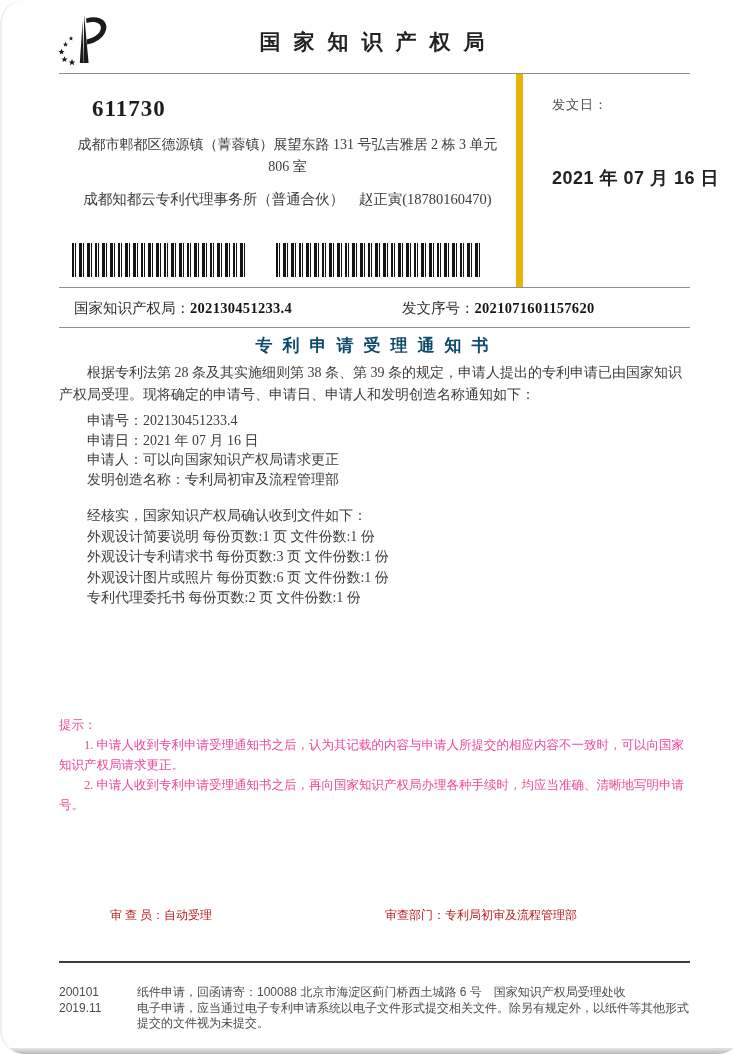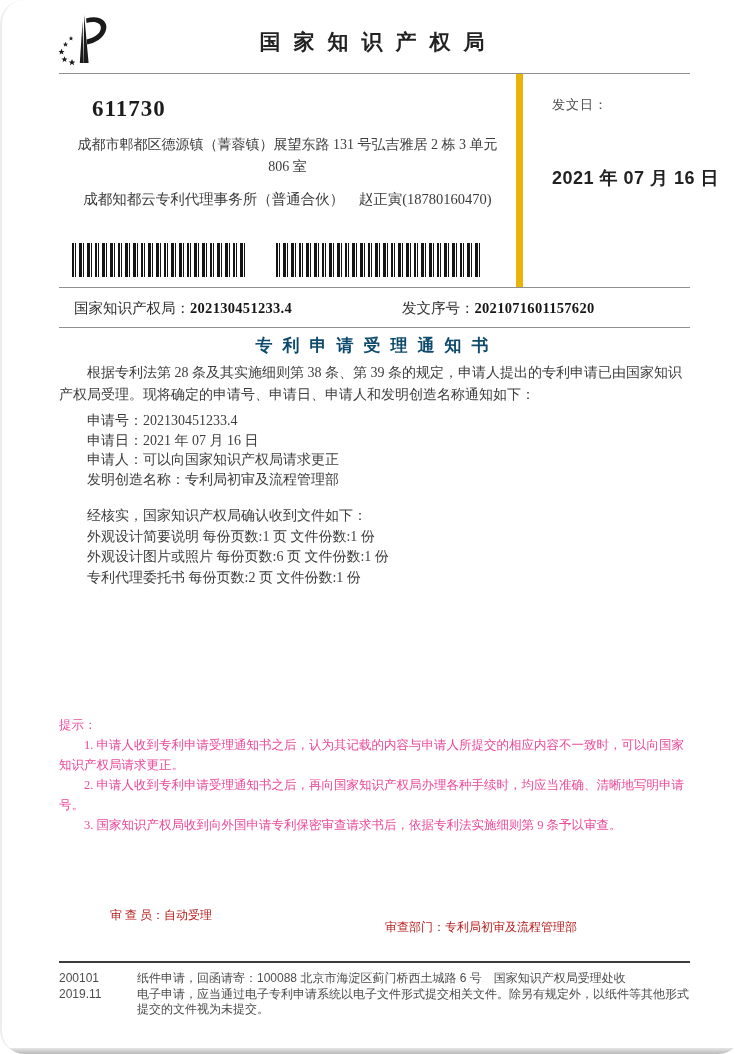--- a/index.html
+++ b/index.html
@@ -85,24 +85,24 @@
   .received p { line-height: 20.5px; }
 
   
   .notes { position: absolute; top: 716px; left: 57px; width: 631px; font-size: 12.5px; color: #ec4899; }
   .notes-heading { line-height: 19px; }
   .notes p.note { text-indent: 2em; line-height: 20px; }
 
   
   .signoff { position: absolute; top: 907px; left: 57px; width: 631px; height: 22px; font-size: 12px; color: #b91c1c; }
   .examiner { position: absolute; left: 51px; }
-  .department { position: absolute; left: 326px; margin-top: 12px; }
-
-  
-  .footer { position: absolute; top: 961px; left: 57px; width: 631px; border-top: 2px solid #3c3c3c; padding-top: 8px; }
+  .department { position: absolute; left: 326px; }
+
+  
+  .footer { position: absolute; top: 961px; left: 57px; width: 631px; border-top: 2px solid #3c3c3c; padding-top: 22px; }
   .footer-row { display: flex; align-items: flex-start; font-family: "Liberation Sans", "DejaVu Sans", sans-serif; font-size: 12px; color: #4c4c4c; line-height: 15.5px; }
   .fcode { flex: 0 0 78px; }
   .ftext { flex: 1; }
 </style>
 </head>
 <body>
 
 <div class="page">
 
   <div class="header">
@@ -172,30 +172,30 @@
     <p class="intro">根据专利法第 28 条及其实施细则第 38 条、第 39 条的规定，申请人提出的专利申请已由国家知识产权局受理。现将确定的申请号、申请日、申请人和发明创造名称通知如下：</p>
     <div class="fields">
       <p><span>申请号：</span><span>202130451233.4</span></p>
       <p><span>申请日：</span><span>2021 年 07 月 16 日</span></p>
       <p><span>申请人：</span><span>可以向国家知识产权局请求更正</span></p>
       <p><span>发明创造名称：</span><span>专利局初审及流程管理部</span></p>
     </div>
     <div class="received">
       <p>经核实，国家知识产权局确认收到文件如下：</p>
       <p>外观设计简要说明  每份页数:1 页  文件份数:1 份</p>
+      <p>外观设计专利请求书  每份页数:3 页  文件份数:1 份</p>
       <p>外观设计图片或照片  每份页数:6 页  文件份数:1 份</p>
       <p>专利代理委托书  每份页数:2 页  文件份数:1 份</p>
     </div>
   </div>
 
   <div class="notes">
     <p class="notes-heading">提示：</p>
     <p class="note">1. 申请人收到专利申请受理通知书之后，认为其记载的内容与申请人所提交的相应内容不一致时，可以向国家知识产权局请求更正。</p>
     <p class="note">2. 申请人收到专利申请受理通知书之后，再向国家知识产权局办理各种手续时，均应当准确、清晰地写明申请号。</p>
-    <p class="note">3. 国家知识产权局收到向外国申请专利保密审查请求书后，依据专利法实施细则第 9 条予以审查。</p>
   </div>
 
   <div class="signoff">
     <span class="examiner">
       <span>审 查 员：</span><span>自动受理</span>
     </span>
     <span class="department">
       <span>审查部门：</span><span>专利局初审及流程管理部</span>
     </span>
   </div>

